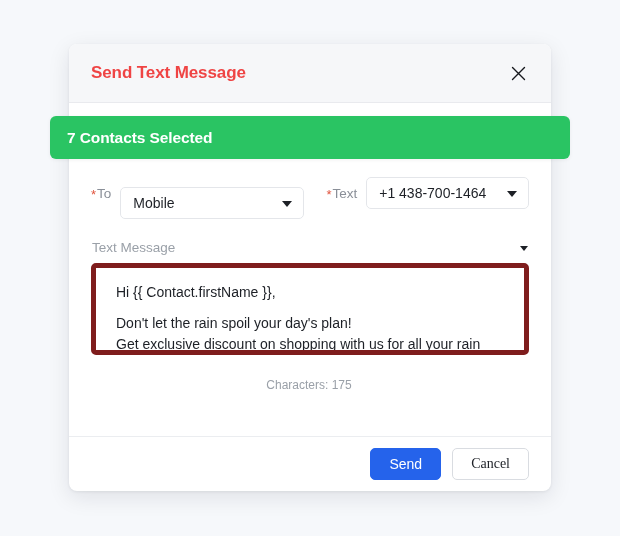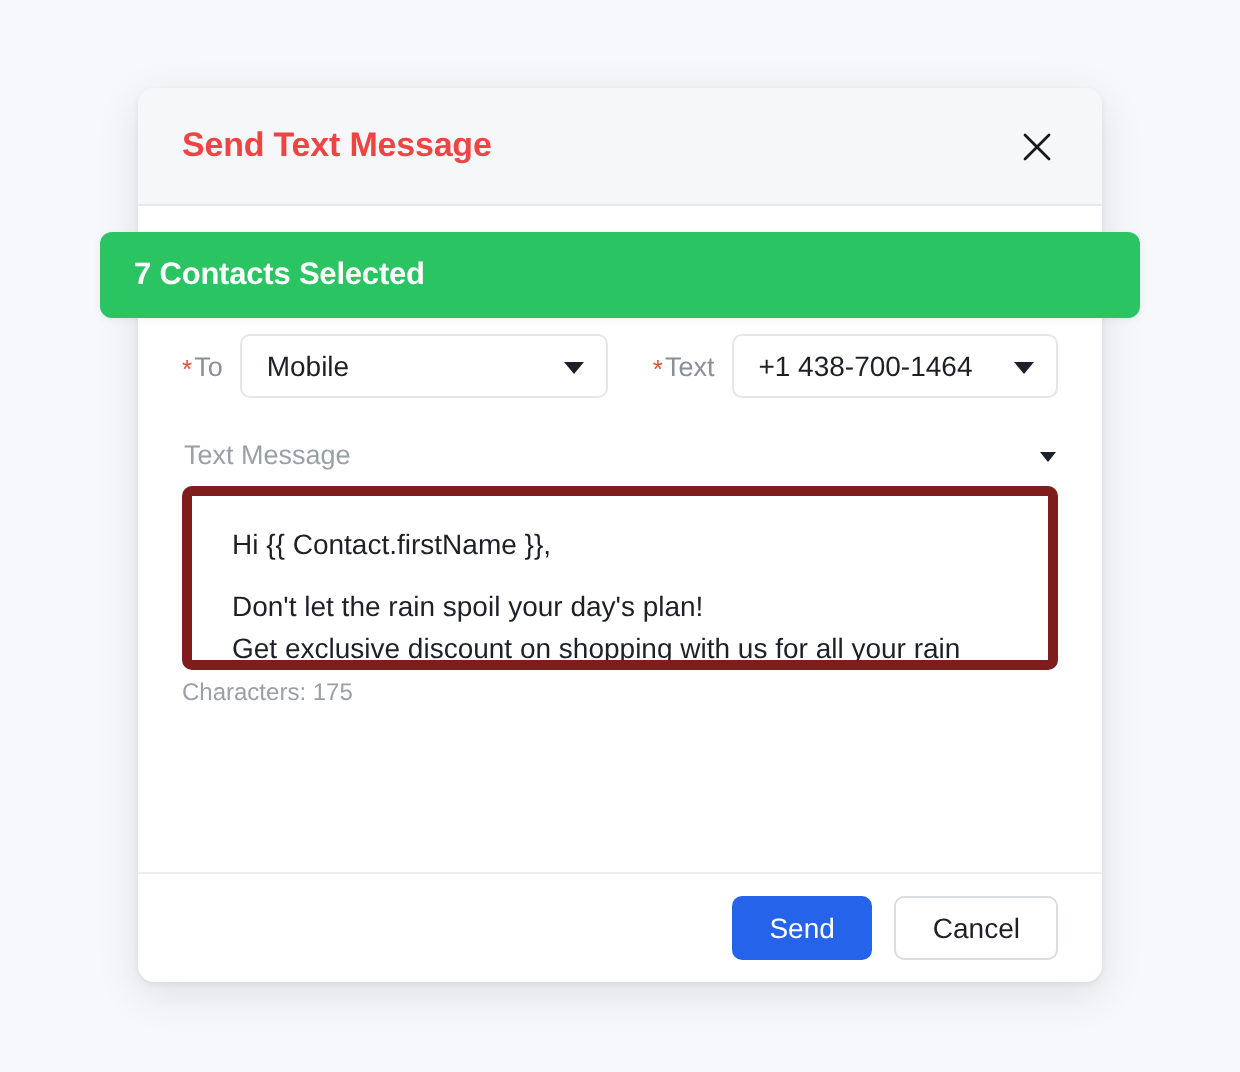--- a/index.html
+++ b/index.html
@@ -111,21 +111,21 @@
     border-radius: 5px;
     background: #ffffff;
     display: flex;
     align-items: center;
     padding: 0 30px 0 12px;
     box-sizing: border-box;
     cursor: pointer;
     font-size: 14px;
     color: #1d2026;
   }
-  .select-to { width: 189px; }
+  .select-to { width: 189px; margin-top: 20px; }
   .select-from { width: 167px; }
   .caret {
     position: absolute;
     right: 11px;
     top: 50%;
     width: 0;
     height: 0;
     margin-top: -2px;
     border-left: 5px solid transparent;
     border-right: 5px solid transparent;
@@ -173,24 +173,24 @@
     font-size: 14px;
     line-height: 21px;
     color: #1d2026;
     overflow: hidden;
     cursor: text;
   }
   .textarea p { margin: 0; }
   .textarea .gap { height: 10px; }
 
   .char-count {
-    text-align: left;
+    text-align: center;
     font-size: 12px;
     color: #9aa0a8;
-    margin-top: 4px;
+    margin-top: 23px;
     padding-right: 2px;
   }
 
   
   .modal-footer {
     flex: 0 0 55px;
     border-top: 1px solid #ebedf0;
     display: flex;
     align-items: center;
     justify-content: flex-end;
@@ -212,20 +212,21 @@
   }
   .btn-primary {
     background: #2563eb;
     color: #ffffff;
     border: 1px solid #2563eb;
   }
   .btn-secondary {
     background: #ffffff;
     color: #1d2026;
     border: 1px solid #d9dce1;
+    font-family: Liberation Serif, serif;
   }
 
   
   .banner {
     position: absolute;
     left: 50px;
     top: 116px;
     width: 520px;
     height: 43px;
     background: #2ac463;

